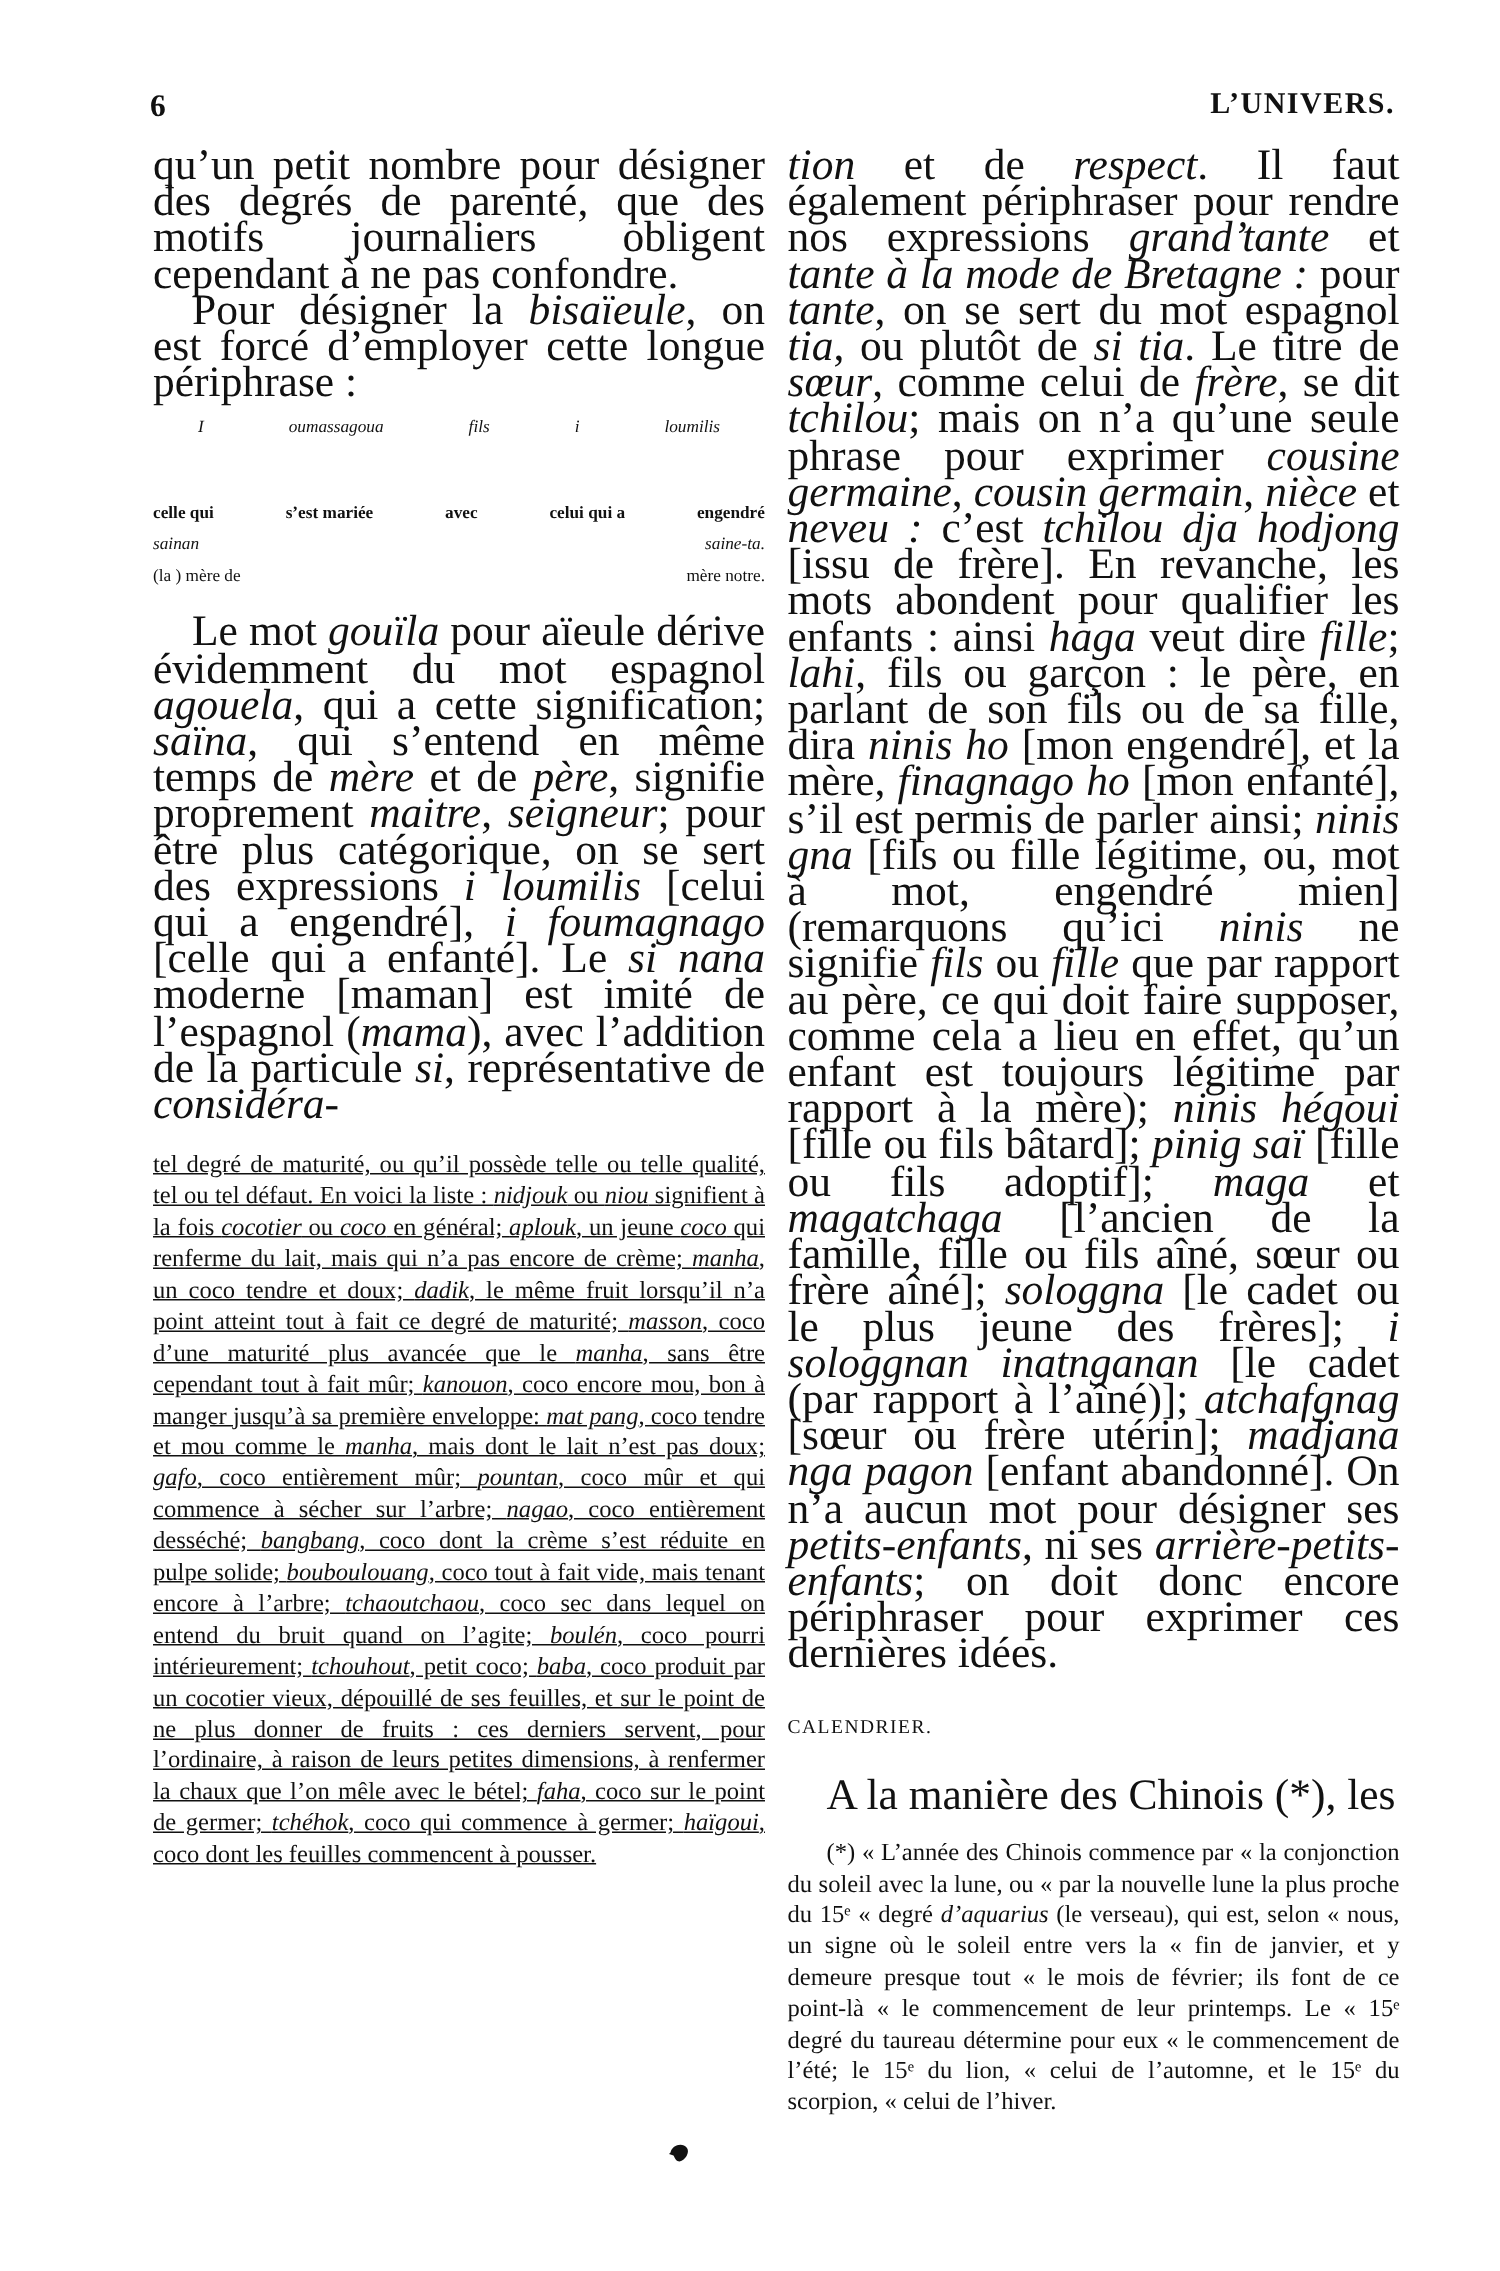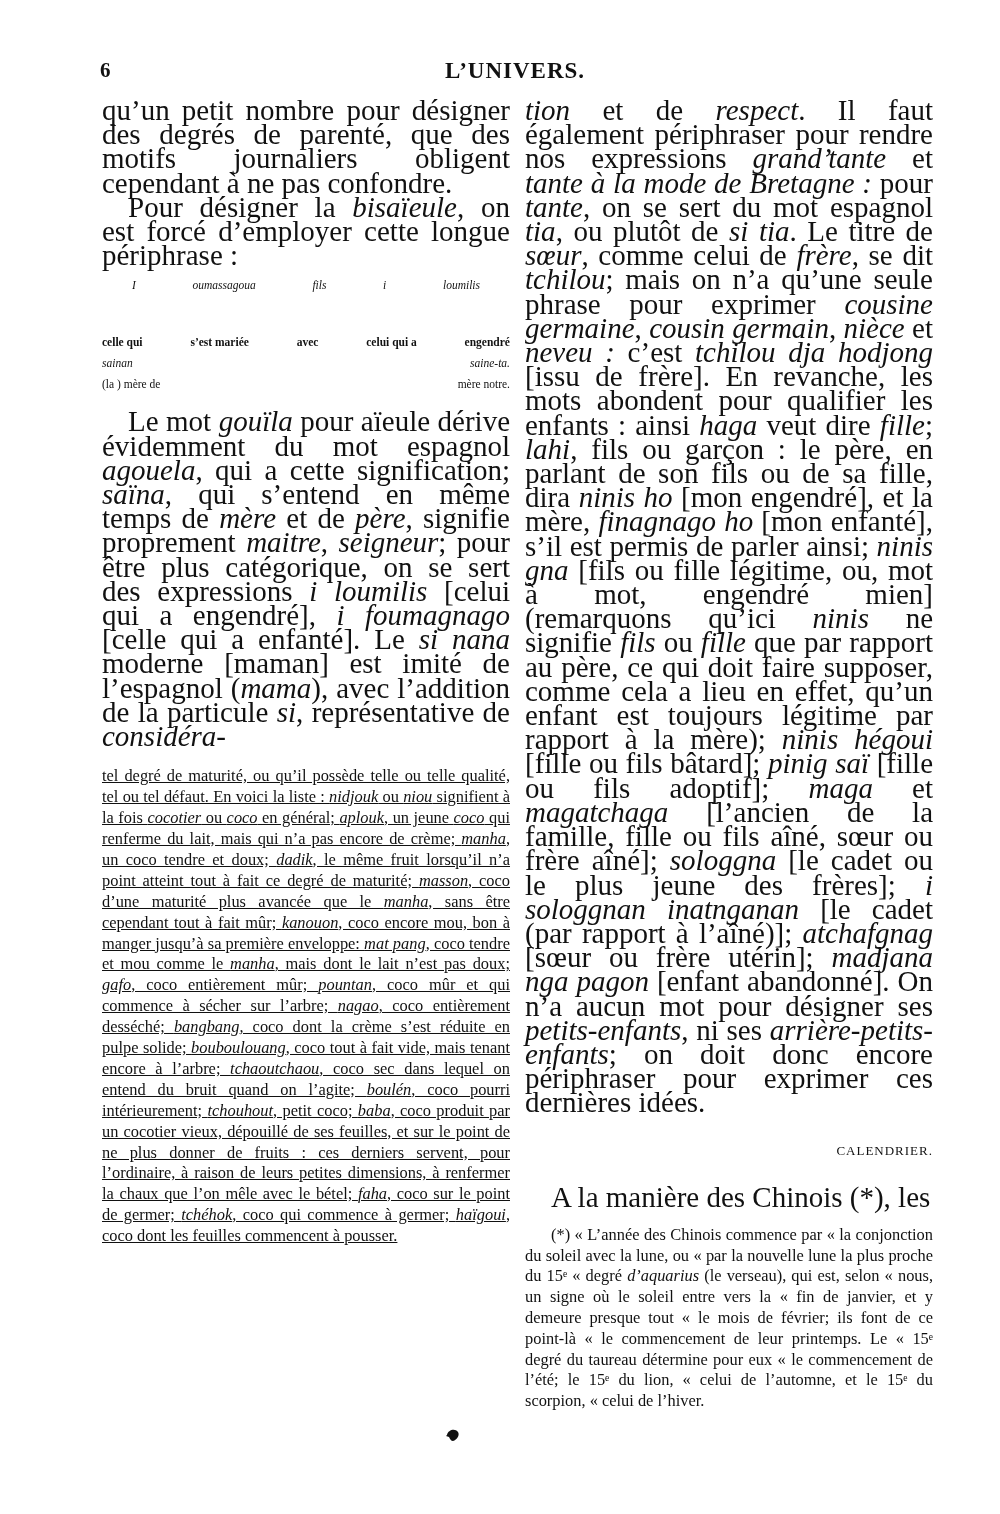--- a/index.html
+++ b/index.html
@@ -1,36 +1,36 @@
 <!DOCTYPE html>
 <html><head>
 <meta charset="utf-8">
 <style>
   html, body { margin: 0; padding: 0; background: #ffffff; }
   body { width: 1000px; height: 1514px; position: relative; overflow: hidden;
          font-family: "Liberation Serif", "DejaVu Serif", serif; color: #111; }
   .header { position: absolute; top: 58px; left: 100px; width: 830px; height: 30px; }
   .page-num { position: absolute; left: 0; top: 0; font-size: 21px; font-weight: bold; }
-  .running-title { position: absolute; left: 0; right: 0; top: 0; text-align: center;
-                   font-size: 23px; font-weight: bold; letter-spacing: 1px; }
+  .running-title { position: absolute; left: 0; right: 0; top: 0; text-align: right;
+                   font-size: 20px; font-weight: bold; letter-spacing: 1px; }
   .col { position: absolute; top: 98px; width: 408px; text-align: justify; }
   .col-left { left: 102px; }
   .col-right { left: 525px; }
   p { margin: 0; }
   .big { font-size: 29px; line-height: 24.2px; }
   .indent { text-indent: 26px; }
   .small { font-size: 16.4px; line-height: 20.9px; text-decoration: underline; }
   .interlinear { font-size: 11.5px; line-height: 21px; text-align: center; margin: 8px 0 14px 0; }
   .interlinear .row { display: flex; justify-content: space-between; }
   .interlinear .row.glossI { font-style: italic; padding: 0 30px 0 30px; }
   .interlinear .row.glossF { font-weight: bold; margin-top: 36px; }
   .interlinear .row.center { gap: 60px; }
   .interlinear .row.center.it { font-style: italic; }
   i { font-style: italic; }
-  .section-title { font-size: 13px; letter-spacing: 1px; text-align: right; margin: 28px 0 26px 0; }
+  .section-title { font-size: 13px; letter-spacing: 1px; text-align: left; margin: 28px 0 26px 0; }
   .footnote { font-size: 16.4px; line-height: 20.8px; margin-top: 16px; }
   .fn-indent { text-indent: 26px; }
   .ornament { position: absolute; left: 445px; top: 1428px; width: 16px; height: 14px; }
 </style>
 </head>
 <body>
 
 <div class="header">
   <span class="page-num">6</span>
   <div class="running-title">L’UNIVERS.</div>

